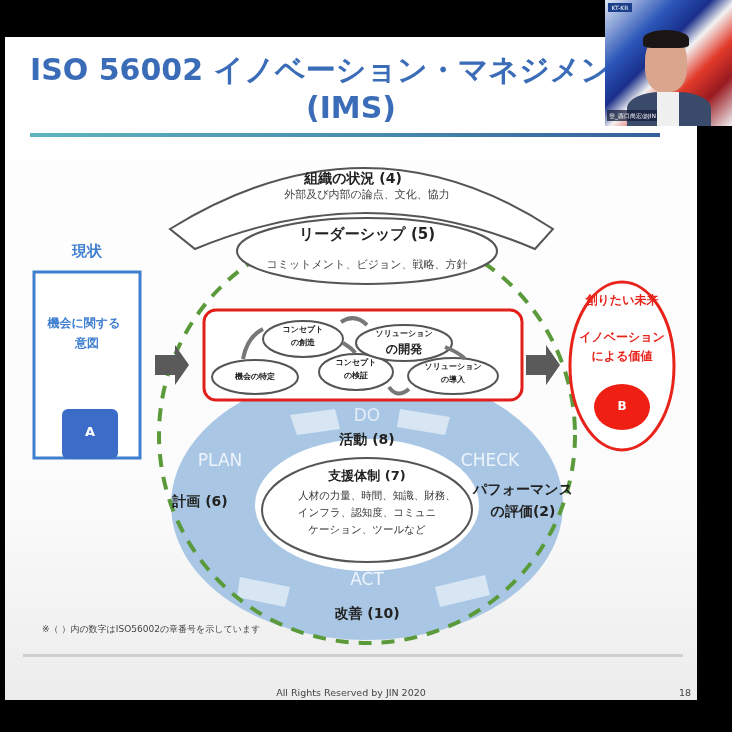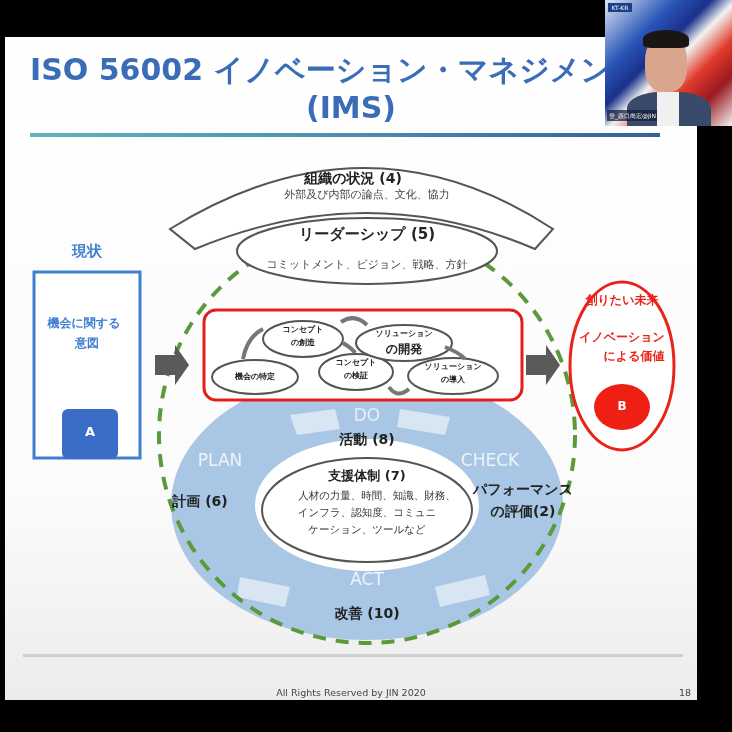--- a/index.html
+++ b/index.html
@@ -103,23 +103,24 @@
   <div class="t b" style="left:458px;top:466px;width:120px;font-size:14px;">の評価(2)</div>
   <div class="t b" style="left:312px;top:568px;width:100px;font-size:14px;">改善 (10)</div>
 
   <div class="t b" style="left:280px;top:430px;width:164px;font-size:13px;">支援体制 (7)</div>
   <div class="t" style="left:262px;top:452px;width:200px;font-size:10.5px;color:#333;padding-left:10px;">人材の力量、時間、知識、財務、</div>
   <div class="t" style="left:262px;top:469px;width:200px;font-size:10.5px;color:#333;">インフラ、認知度、コミュニ</div>
   <div class="t" style="left:262px;top:486px;width:200px;font-size:10.5px;color:#333;">ケーション、ツールなど</div>
 
   <div class="t b" style="left:560px;top:208px;width:114px;font-size:12px;color:#e8231a;margin-top:47px;">創りたい未来</div>
   <div class="t b" style="left:565px;top:292px;width:104px;font-size:12px;color:#e8231a;">イノベーション</div>
-  <div class="t b" style="left:565px;top:311px;width:104px;font-size:12px;color:#e8231a;margin-left:12px;">による価値</div>
+  <div class="t b" style="left:565px;top:311px;width:104px;font-size:12px;color:#e8231a;">による価値</div>
   <div class="t b" style="left:597px;top:362px;width:40px;font-size:12px;color:#fff;">B</div>
 
+  <div class="abs footnote">※（ ）内の数字はISO56002の章番号を示しています</div>
   <div class="abs footline"></div>
   <div class="abs copyright">All Rights Reserved by JIN 2020</div>
   <div class="abs pageno">18</div>
 </div>
 
 <div class="video">
   <div class="vid-badge">KT-KR</div>
   <div class="vid-body"></div>
   <div class="vid-shirt"></div>
   <div class="vid-head"></div>

